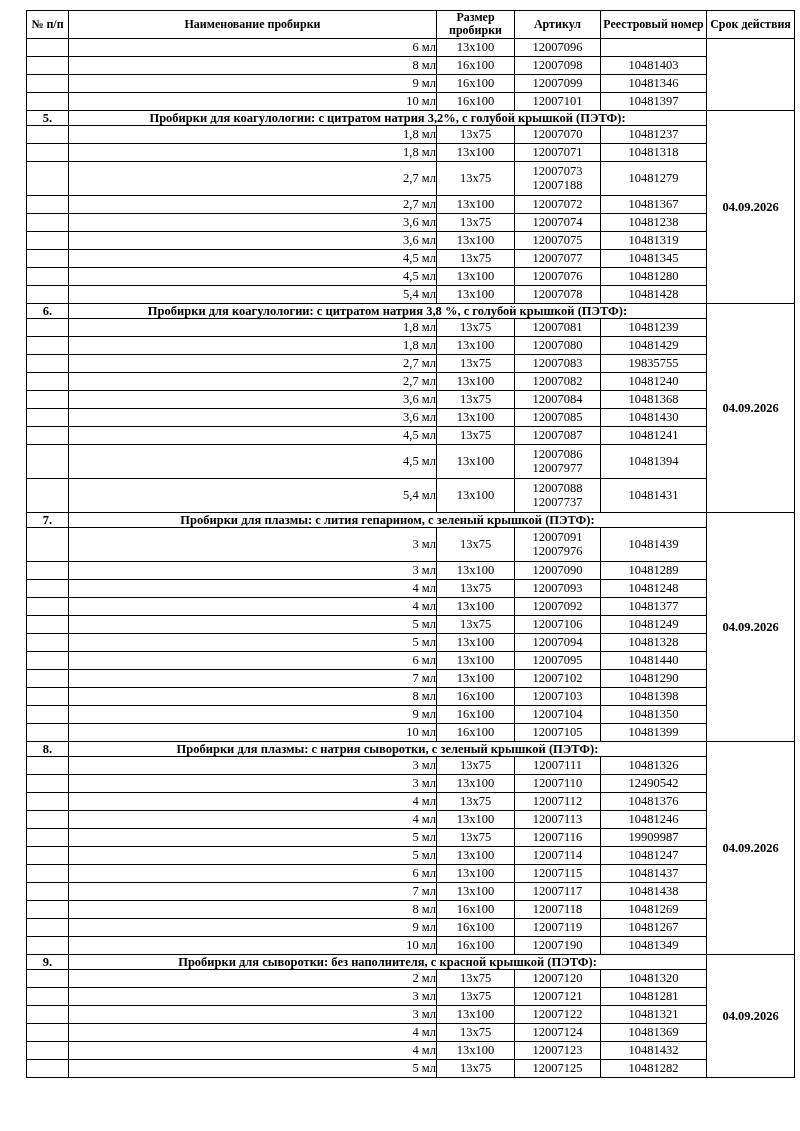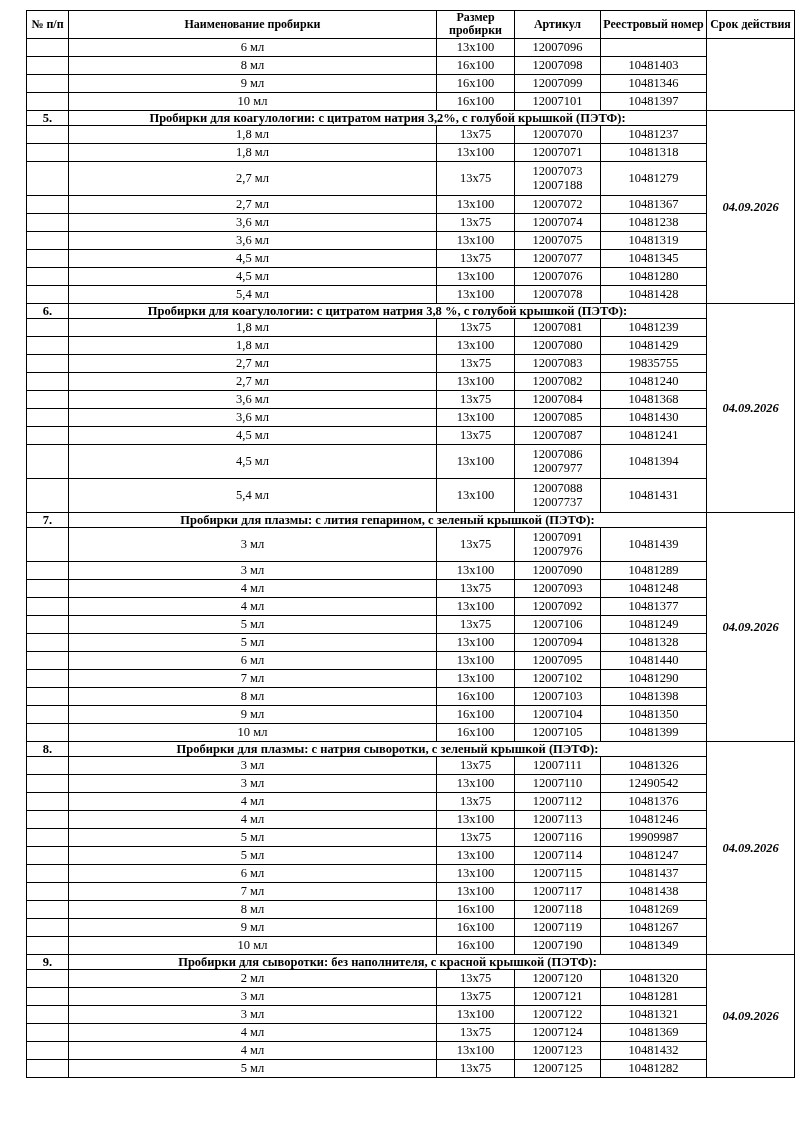--- a/index.html
+++ b/index.html
@@ -43,21 +43,21 @@
 
   thead th {
     font-weight: bold;
     text-align: center;
     padding: 3px 2px;
     font-size: 12px;
     line-height: 1.1;
     margin-top: 40px;
   }
   .cell-name {
-    text-align: center;
+    text-align: right;
     padding: 1px 4px 1px 6px;
     height: 17px;
   }
   .cell-c {
     text-align: center;
     padding: 1px 2px;
     height: 17px;
   }
   .group-row td {
     text-align: center;
@@ -65,21 +65,20 @@
     padding: 2px 2px;
     font-size: 12.5px;
   }
   .group-num {
     text-align: center;
     font-weight: normal;
   }
   .term {
     text-align: center;
     vertical-align: middle;
-    font-style: italic;
   }
   .two-line {
     line-height: 1.12;
     margin-left: 28px;
   }
   .tall {
     height: 33px;
   }
 </style>
 </head>

